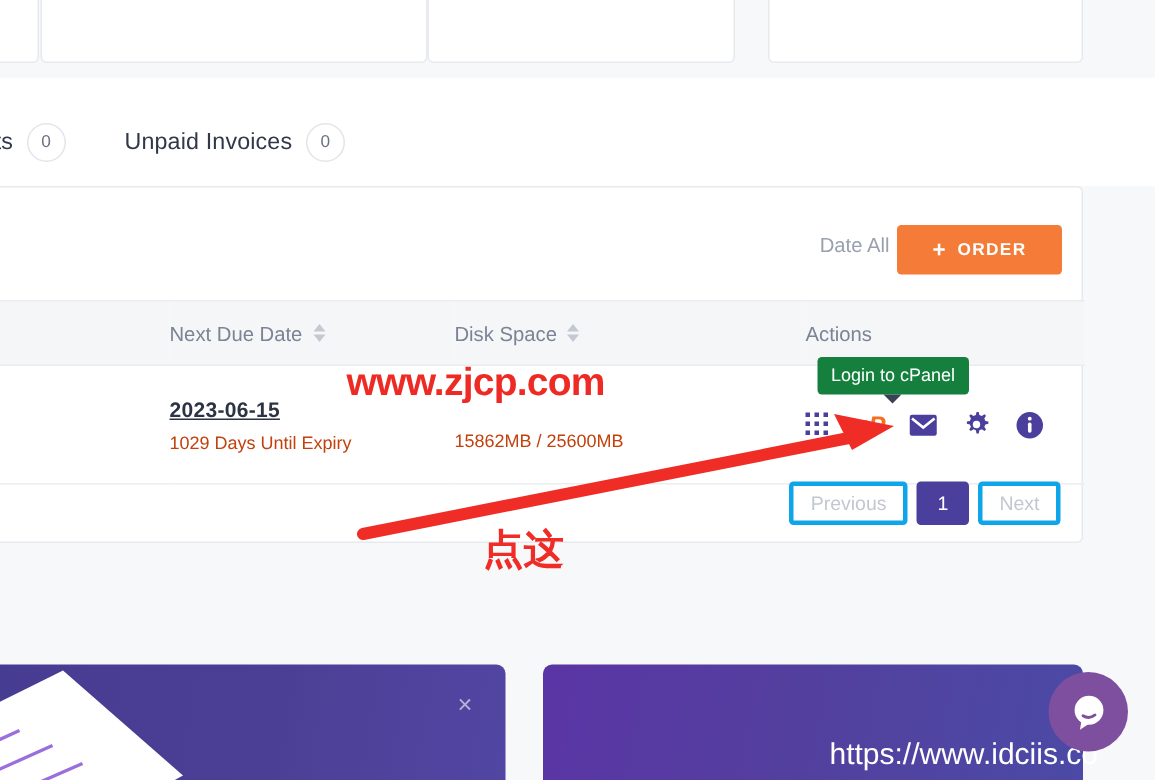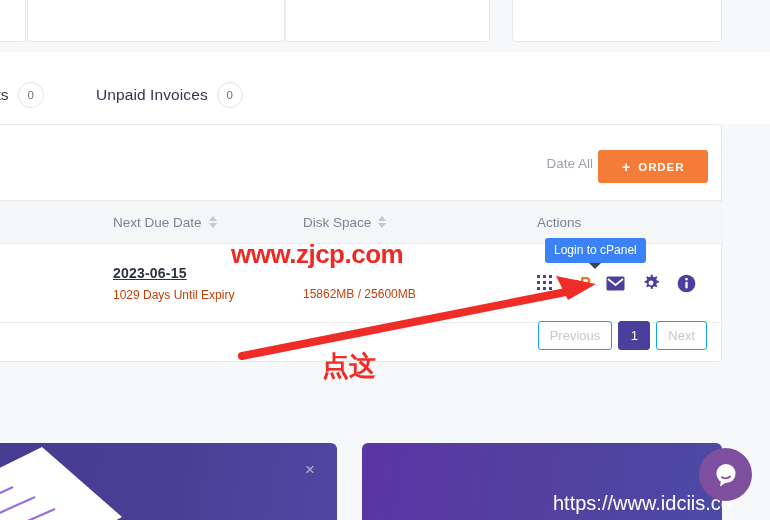--- a/index.html
+++ b/index.html
@@ -64,21 +64,21 @@
     height: 26px;
     padding: 0 6px;
     border: 1px solid #e2e5ea;
     border-radius: 14px;
     font-size: 11.5px;
     color: #6b7280;
     background: #fff;
     box-sizing: border-box;
   }
   #tab-tickets  { left: -28px; }
-  #tab-invoices { left: 96px; }
+  #tab-invoices { left: 83px; }
 
   
   #services-card {
     position: absolute;
     left: -14px; top: 124px;
     width: 736px;
     height: 238px;
     background: #ffffff;
     border: 1px solid #e7e9ee;
     border-radius: 4px;
@@ -204,21 +204,21 @@
     font-family: "Liberation Sans", sans-serif;
   }
   .mail-icon { display:block; }
   .gear-icon { display:block; }
   .info-icon { display:block; }
 
   
   #cpanel-tooltip {
     position: absolute;
     left: 545px; top: 238px;
-    background: #3b82f6;
+    background: #15803d;
     color: #ffffff;
     font-size: 12px;
     padding: 5px 9px 6px;
     border-radius: 3px;
     white-space: nowrap;
     z-index: 40;
   }
   #cpanel-tooltip:after {
     content: "";
     position: absolute;
@@ -234,21 +234,21 @@
     position: absolute;
     right: 14px; bottom: 11px;
     display: flex;
     gap: 6px;
   }
   .page-btn {
     min-width: 32px;
     height: 29px;
     padding: 0 11px;
     box-sizing: border-box;
-    border: 1px solid #0ea5e9;
+    border: 3px solid #0ea5e9;
     border-radius: 3px;
     background: #ffffff;
     color: #c3c7cf;
     font-size: 13px;
     display: flex;
     align-items: center;
     justify-content: center;
     cursor: pointer;
     font-family: "Liberation Sans", sans-serif;
   }

